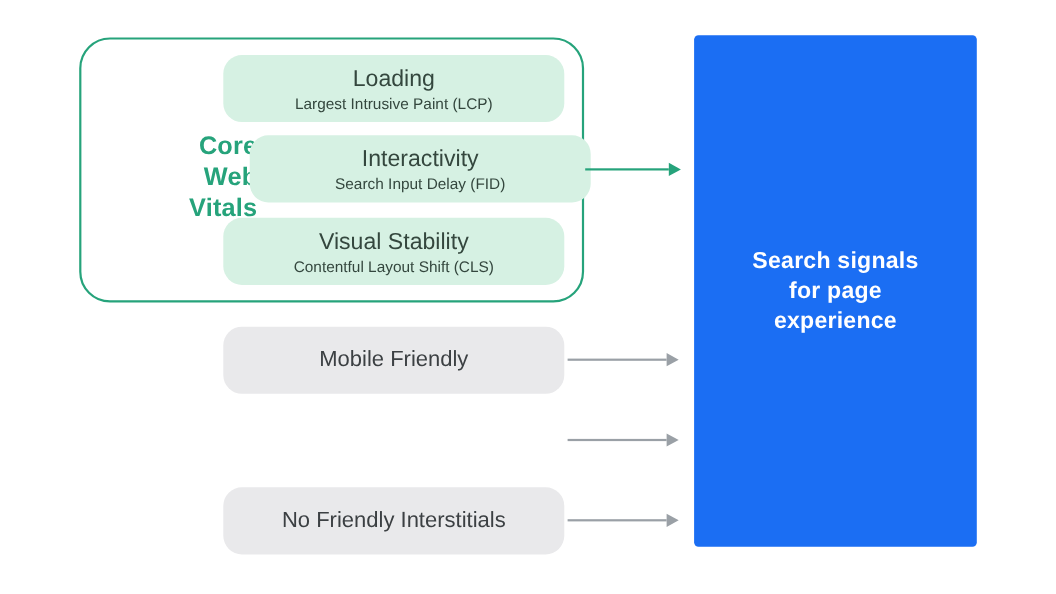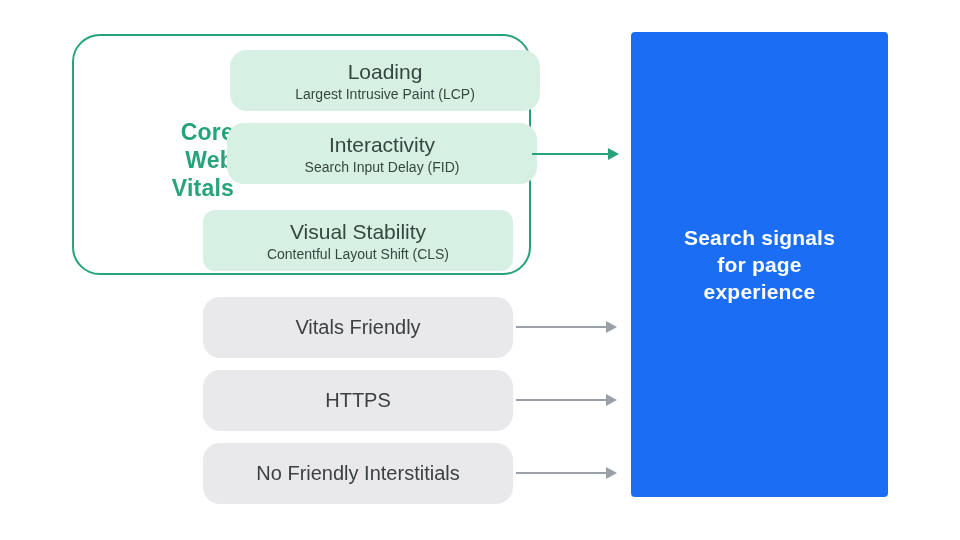--- a/index.html
+++ b/index.html
@@ -46,23 +46,23 @@
     width: 310px;
     height: 61px;
     background: var(--light-green, #d6f1e3);
     border-radius: 17px;
     display: flex;
     flex-direction: column;
     align-items: center;
     justify-content: center;
     gap: 2px;
   }
-  .vital-pill.v0 { top: 14px; margin-left: 27px; }
+  .vital-pill.v0 { top: 14px; }
   .vital-pill.v1 { top: 87px; margin-left: 24px; }
-  .vital-pill.v2 { top: 174px; border-radius: 12px; }
+  .vital-pill.v2 { top: 162px; }
   .vital-title {
     color: var(--dark-green-text, #34473e);
     font-size: 21px;
     line-height: 24px;
   }
   .vital-subtitle {
     color: var(--dark-green-text, #34473e);
     font-size: 14px;
     line-height: 16px;
   }
@@ -162,24 +162,23 @@
     </div>
 
     <div class="vital-pill v2">
       <div class="vital-title">Visual Stability</div>
       <div class="vital-subtitle">Contentful Layout Shift (CLS)</div>
     </div>
   </div>
 
   <div class="arrow green"></div>
 
-  <div class="signal-pill s0">Vitals Friendly</div>
+  <div class="signal-pill s0">Mobile Friendly</div>
   <div class="arrow gray a0"></div>
 
-  <div class="signal-pill s1">HTTPS</div>
   <div class="arrow gray a1"></div>
 
   <div class="signal-pill s2">No Friendly Interstitials</div>
   <div class="arrow gray a2"></div>
 
   <div class="result-box">
     <div class="result-label">Search signals
 for page
 experience</div>
   </div>

